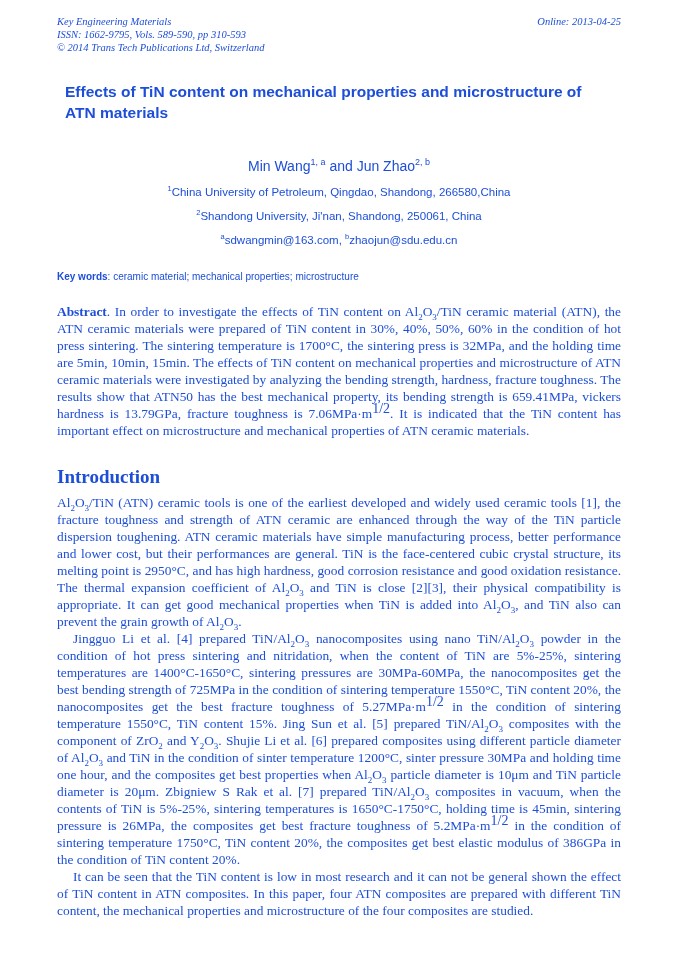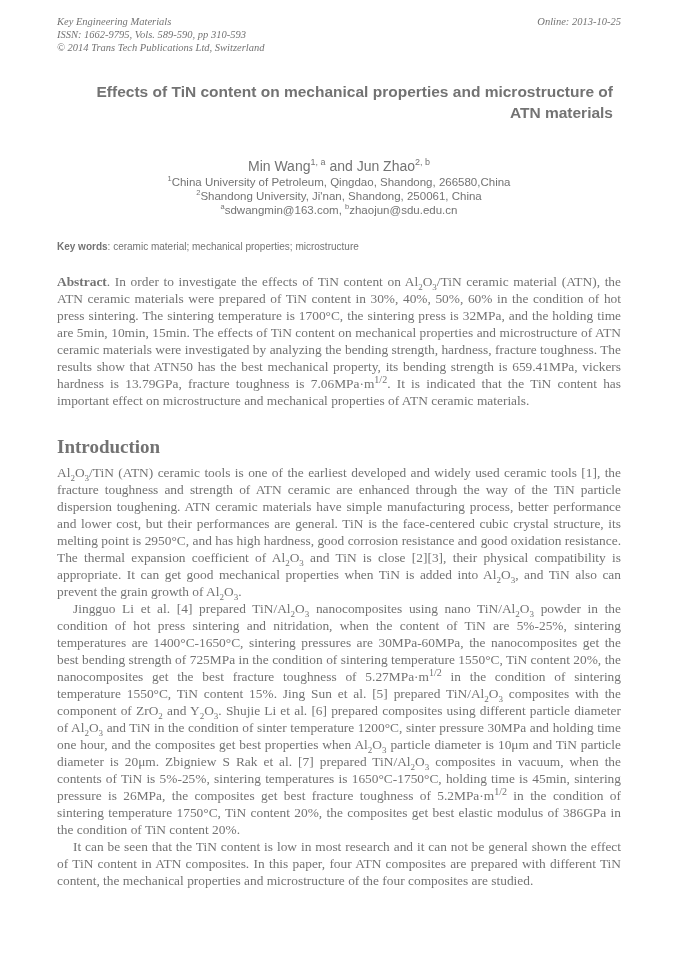--- a/index.html
+++ b/index.html
@@ -4,71 +4,72 @@
 <style>
   html, body { margin: 0; padding: 0; background: #ffffff; }
   .page {
     position: relative;
     width: 678px;
     height: 959px;
     margin: 0 auto;
     box-sizing: border-box;
     padding: 16px 57px 0 57px;
     background: #ffffff;
-    color: #737373;
+    color: #1d4ed8;
     font-family: "Liberation Serif", "DejaVu Serif", serif;
   }
   .journal-header {
     display: flex;
     justify-content: space-between;
     align-items: flex-start;
     font-style: italic;
     font-size: 10.5px;
     line-height: 1.22;
   }
   .journal-header .left div { white-space: nowrap; }
   .journal-header .right { white-space: nowrap; }
 
   .paper-title {
     font-family: "Liberation Sans", "DejaVu Sans", sans-serif;
     font-weight: bold;
     font-size: 15.5px;
     line-height: 1.35;
-    text-align: right;
+    text-align: left;
     margin: 28px 8px 12px 8px;
   }
   .authors-line {
     font-family: "Liberation Sans", "DejaVu Sans", sans-serif;
     font-size: 14px;
     text-align: center;
     margin-top: 33px;
   }
   .authors-line sup { font-size: 9px; }
   .affil-line {
     font-family: "Liberation Sans", "DejaVu Sans", sans-serif;
     font-size: 11.5px;
     text-align: center;
+    margin-top: 10px;
   }
   .affil-line sup { font-size: 7.5px; }
 
   .keywords-line {
     font-family: "Liberation Sans", "DejaVu Sans", sans-serif;
     font-size: 10px;
     margin: 26px 0 0 0;
   }
   .keywords-line b { font-weight: bold; }
 
   .body-text {
     font-size: 13.4px;
     line-height: 17px;
     text-align: justify;
     margin: 0;
   }
   .body-text sub { font-size: 9px; line-height: 0; }
-  .body-text sup { font-size: 10px; line-height: 0; font-family: Liberation Serif, serif; }
+  .body-text sup { font-size: 14px; line-height: 0; font-family: Liberation Serif, serif; }
   .abstract-para { margin-top: 21px; }
   .abstract-para b { font-weight: bold; }
 
   .section-heading {
     font-size: 19px;
     font-weight: bold;
     margin: 27px 0 6px 0;
   }
   .indent { text-indent: 16px; }
 </style>
@@ -76,21 +77,21 @@
 <body>
 
 <div class="page">
 
   <div class="journal-header">
     <div class="left">
       <div>Key Engineering Materials</div>
       <div>ISSN: 1662-9795, Vols. 589-590, pp 310-593</div>
       <div>© 2014 Trans Tech Publications Ltd, Switzerland</div>
     </div>
-    <div class="right">Online: 2013-10-25</div>
+    <div class="right">Online: 2013-04-25</div>
   </div>
 
   <h1 class="paper-title">Effects of TiN content on mechanical properties and microstructure of ATN materials</h1>
 
   <div class="authors-line">Min Wang<sup>1, a</sup> and Jun Zhao<sup>2, b</sup></div>
 
   <div class="affil-line"><sup>1</sup>China University of Petroleum, Qingdao, Shandong, 266580,China</div>
   <div class="affil-line"><sup>2</sup>Shandong University, Ji'nan, Shandong, 250061, China</div>
   <div class="affil-line"><sup>a</sup>sdwangmin@163.com, <sup>b</sup>zhaojun@sdu.edu.cn</div>
 

